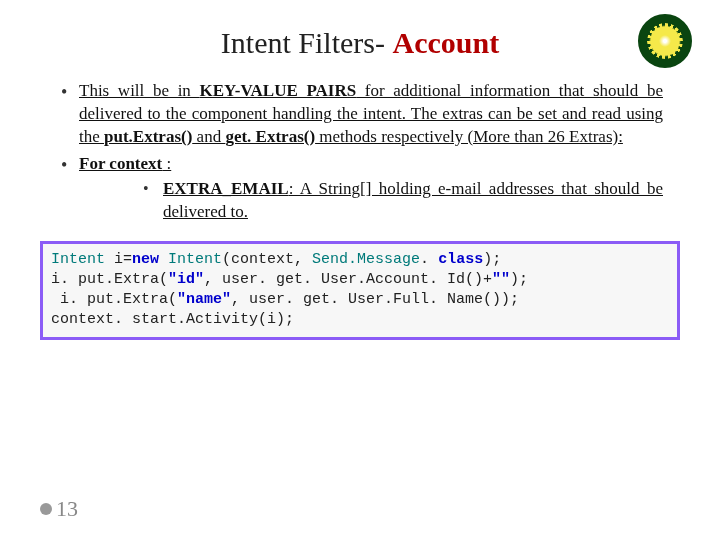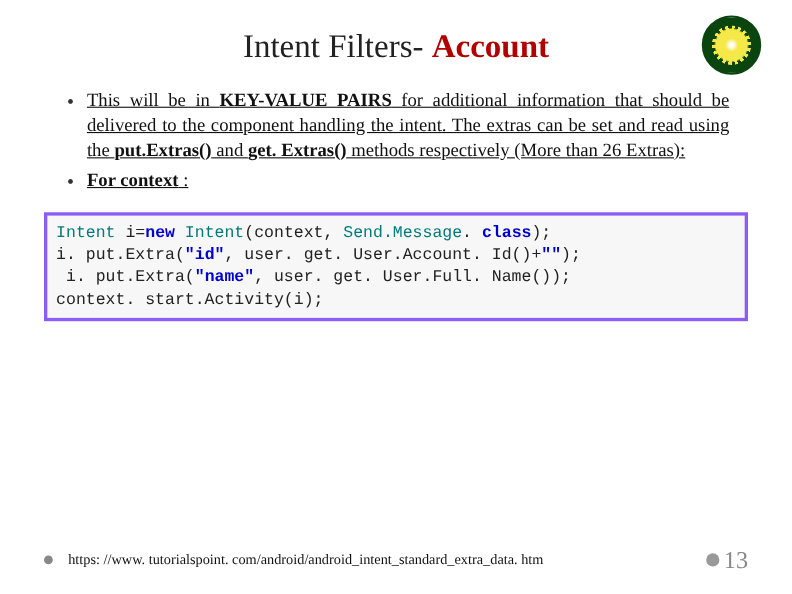--- a/index.html
+++ b/index.html
@@ -168,33 +168,32 @@
   </h1>
 
   <div class="content">
     <ul class="top">
       <li>
         <span>This will be in </span><span class="bold">KEY-VALUE PAIRS</span><span> for additional information that should be delivered to the component handling the intent. The extras can be set and read using the </span><span class="bold">put.Extras()</span><span> and </span><span class="bold">get. Extras()</span><span> methods respectively (More than 26 Extras):</span>
       </li>
       <li>
         <span class="bold">For context</span><span> :</span>
         <ul class="sub">
+          <li>
+            <span class="bold">EXTRA_EMAIL</span><span>: A String[] holding e-mail addresses that should be delivered to.</span>
+          </li>
         </ul>
       </li>
     </ul>
 
     <div class="code-block"><span class="cls">Intent </span><span>i=</span><span class="kw">new </span><span class="cls">Intent</span><span>(context, </span><span class="cls">Send.Message</span><span>. </span><span class="kw">class</span><span>);</span>
 <span>i. put.Extra(</span><span class="str">"id"</span><span>, user. get. User.Account. Id()+</span><span class="str">""</span><span>);</span>
 <span> i. put.Extra(</span><span class="str">"name"</span><span>, user. get. User.Full. Name());</span>
 <span>context. start.Activity(i);</span></div>
   </div>
 
   <div class="footer">
-    <div class="footer-left">
-      <div class="dot"></div>
-      <span class="url">https: //www. tutorialspoint. com/android/android_intent_standard_extra_data. htm</span>
-    </div>
     <div class="pagenum">
       <div class="dot big"></div>
       <span>13</span>
     </div>
   </div>
 </div>
 
 </body></html>

